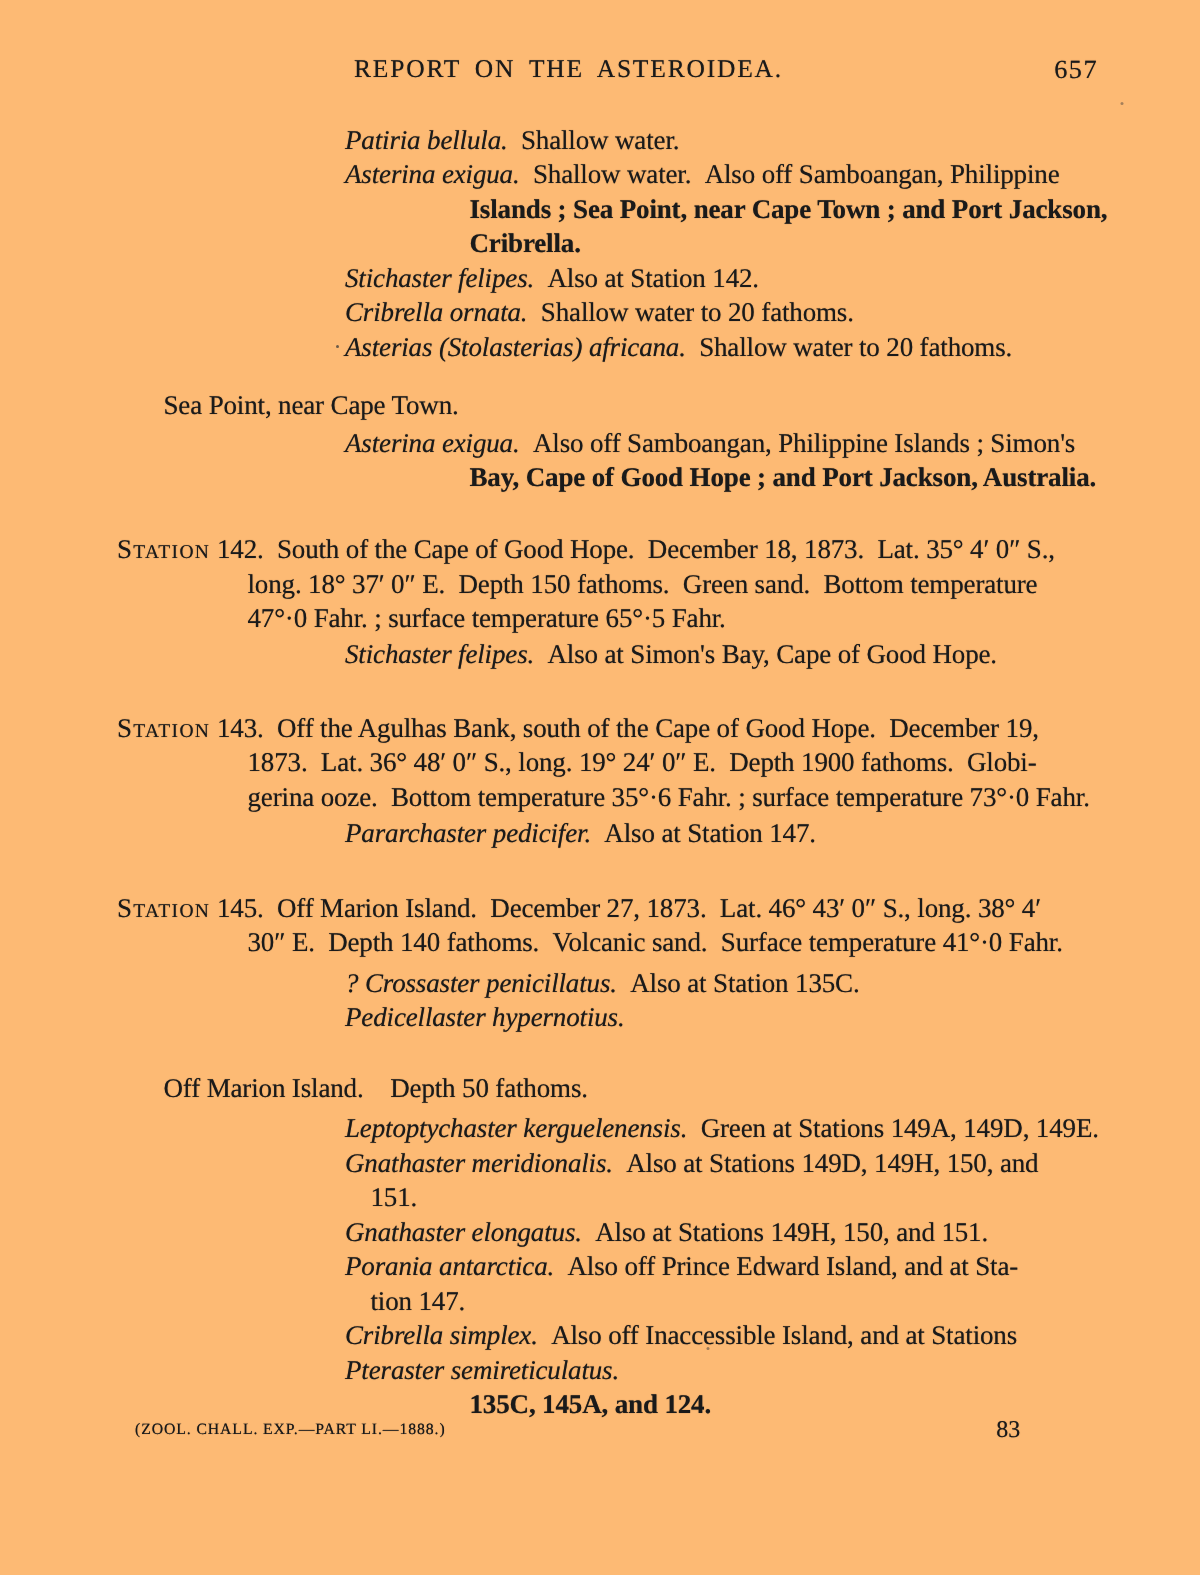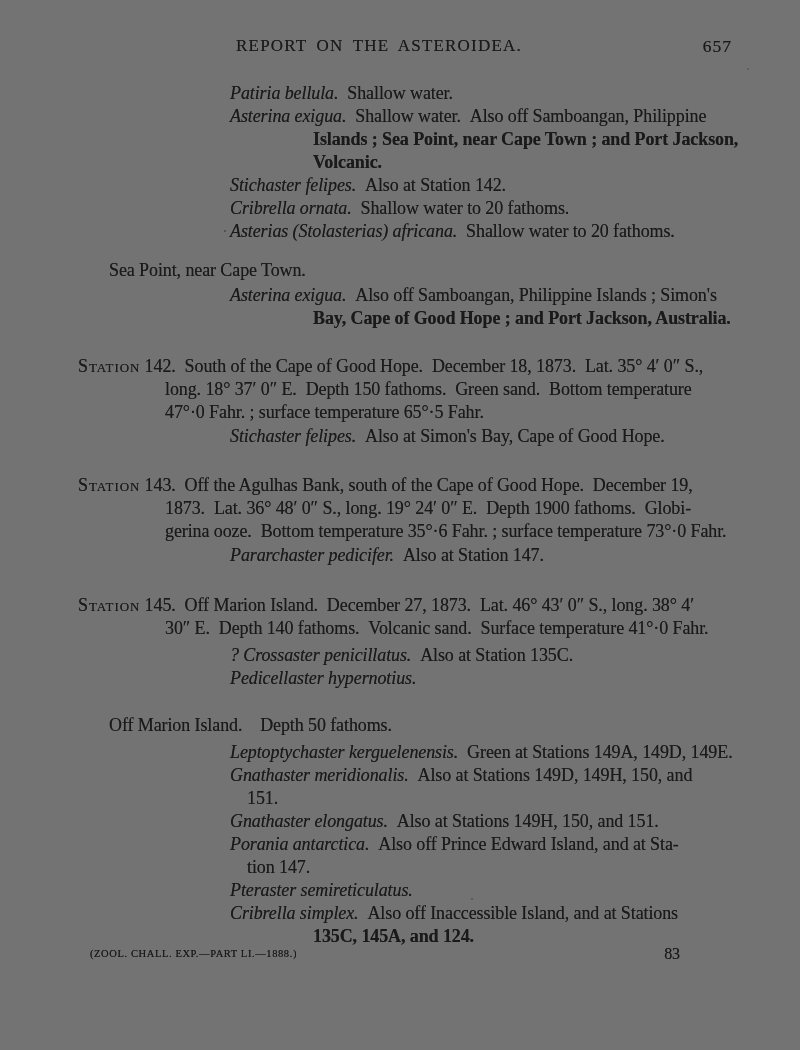--- a/index.html
+++ b/index.html
@@ -1,20 +1,20 @@
 <!DOCTYPE html>
 <html><head>
 <meta charset="utf-8">
 <style>
   html, body { margin: 0; padding: 0; background: #ffffff; }
   .page {
     position: relative;
     width: 800px;
     height: 1050px;
-    background: #737373;
+    background: #fdba74;
     color: #1a1a1a;
     font-family: "Liberation Serif", "DejaVu Serif", serif;
     font-size: 18px;
     line-height: 23px;
     letter-spacing: -0.1px;
     overflow: hidden;
     text-shadow: 0 0 0.6px rgba(25,25,25,0.65);
   }
   
   .hdr {
@@ -72,21 +72,21 @@
   <div class="hdr">
     <span class="hdr-title">REPORT ON THE ASTEROIDEA.</span>
     <span class="hdr-pagenum">657</span>
   </div>
 
   <div id="doc">
       <div class="block" style="margin-top: 26px;">
         <div class="line species"><span class="it">Patiria bellula.</span><span> Shallow water.</span></div>
         <div class="line species"><span class="it">Asterina exigua.</span><span> Shallow water. Also off Samboangan, Philippine</span></div>
         <div class="line cont"><span>Islands ; Sea Point, near Cape Town ; and Port Jackson,</span></div>
-        <div class="line cont"><span>Volcanic.</span></div>
+        <div class="line cont"><span>Cribrella.</span></div>
         <div class="line species"><span class="it">Stichaster felipes.</span><span> Also at Station 142.</span></div>
         <div class="line species"><span class="it">Cribrella ornata.</span><span> Shallow water to 20 fathoms.</span></div>
         <div class="line species"><span class="it">Asterias (Stolasterias) africana.</span><span> Shallow water to 20 fathoms.</span></div>
       </div>
       <div class="block" style="margin-top: 16px;">
         <div class="line head"><span>Sea Point, near Cape Town.</span></div>
         <div class="line species" style="margin-top: 2px;"><span class="it">Asterina exigua.</span><span> Also off Samboangan, Philippine Islands ; Simon's</span></div>
         <div class="line cont"><span>Bay, Cape of Good Hope ; and Port Jackson, Australia.</span></div>
       </div>
       <div class="block" style="margin-top: 25px;">
@@ -108,22 +108,22 @@
         <div class="line species"><span class="it">Pedicellaster hypernotius.</span></div>
       </div>
       <div class="block" style="margin-top: 24px;">
         <div class="line head"><span>Off Marion Island.  Depth 50 fathoms.</span></div>
         <div class="line species" style="margin-top: 4px;"><span class="it">Leptoptychaster kerguelenensis.</span><span> Green at Stations 149A, 149D, 149E.</span></div>
         <div class="line species"><span class="it">Gnathaster meridionalis.</span><span> Also at Stations 149D, 149H, 150, and</span></div>
         <div class="line cont2"><span>151.</span></div>
         <div class="line species"><span class="it">Gnathaster elongatus.</span><span> Also at Stations 149H, 150, and 151.</span></div>
         <div class="line species"><span class="it">Porania antarctica.</span><span> Also off Prince Edward Island, and at Sta-</span></div>
         <div class="line cont2"><span>tion 147.</span></div>
+        <div class="line species"><span class="it">Cribrella simplex.</span><span> Also off Inaccessible Island, and at Stations</span></div>
         <div class="line species"><span class="it">Pteraster semireticulatus.</span></div>
-        <div class="line species"><span class="it">Cribrella simplex.</span><span> Also off Inaccessible Island, and at Stations</span></div>
         <div class="line cont"><span>135C, 145A, and 124.</span></div>
       </div>
     </div>
 
   <div class="ftr">
     <span class="ftr-imprint">(ZOOL. CHALL. EXP.—PART LI.—1888.)</span>
     <span class="ftr-sig">83</span>
   </div>
 
   <span class="speck speck-1"></span>

